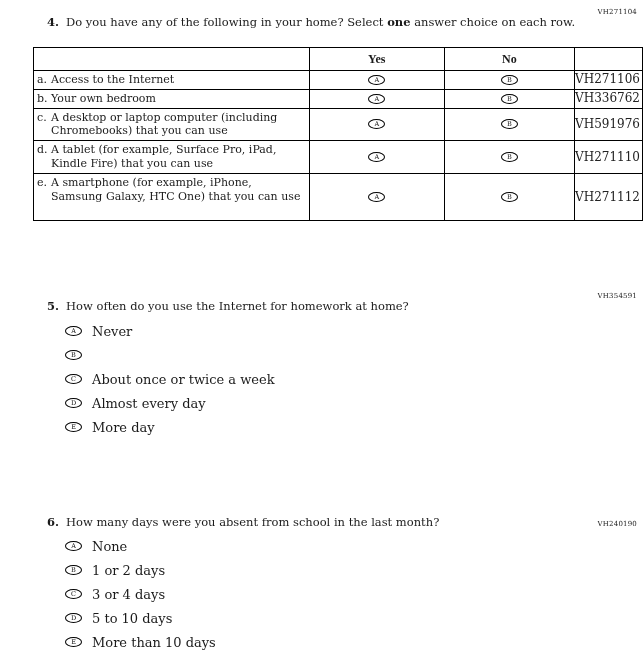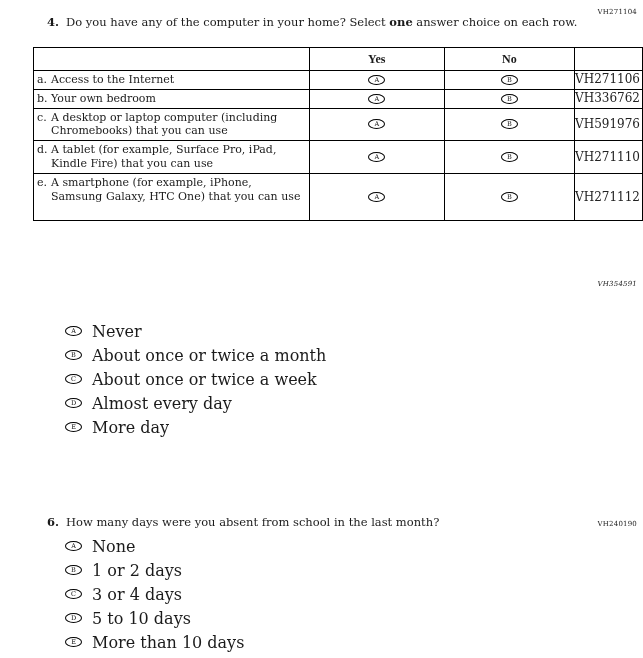--- a/index.html
+++ b/index.html
@@ -6,21 +6,21 @@
   html,body { background:#ffffff; }
   .page {
     position:relative; width:643px; height:658px; background:#fff;
     font-family:"DejaVu Serif", serif; color:#1b1b1b; overflow:hidden;
   }
   .code {
     position:absolute; right:6px; font-size:7px; color:#222;
     letter-spacing:.2px; text-align:right;
   }
   .top-code { top:8px;margin-left:16px; }
-  .q5-code  { top:280px;font-style:italic; }
+  .q5-code  { top:292px; }
   .q6-code  { top:520px; }
 
   .question { position:absolute; left:47px; width:575px; font-size:11.5px; line-height:1.3; }
   .q4 { top:15px; }
   .q5 { top:299px; }
   .q6 { top:515px; }
   .qnum { font-weight:bold; display:inline-block; margin-right:7px; }
 
   table.q4-table {
     position:absolute; left:33px; top:47px;
@@ -53,31 +53,31 @@
     font-style:normal; position:absolute; left:0; top:0; right:0; bottom:0;
     display:flex; align-items:center; justify-content:center;
     font-size:6.5px; line-height:1; color:#111;
   }
 
   .options { position:absolute; left:65px; }
   .q5-options { top:319px; }
   .q6-options { top:534px; }
   .option { display:flex; align-items:center; height:24px; }
   .option .oval { flex:0 0 auto; }
-  .option-label { margin-left:10px; font-size:16px; }
+  .option-label { margin-left:10px; font-size:13px; }
 </style>
 </head>
 <body>
 
 <div class="page">
 
   <div class="code top-code">VH271104</div>
 
   <div class="question q4">
-    <span class="qnum">4.</span><span>Do you have any of the computer in your home? Select </span><b>one</b><span> answer choice on each row.</span>
+    <span class="qnum">4.</span><span>Do you have any of the following in your home? Select </span><b>one</b><span> answer choice on each row.</span>
   </div>
 
   <table class="q4-table">
     <colgroup>
       <col style="width:283px">
         <col style="width:140px">
         <col style="width:135px">
         <col style="width:47px">
     </colgroup>
     <tbody>
@@ -155,33 +155,35 @@
       <td class="ovalcell">
         <span class="oval"><i>B</i></span>
       </td>
       <td class="codecell">VH271112</td>
     </tr>
   </tbody>
     </table>
 
   <div class="code q5-code">VH354591</div>
 
+  <div class="question q5">
+    <span class="qnum">5.</span><span>How often do you use the Internet for homework at home?</span>
+  </div>
 
   <div class="options q5-options">
     <div class="option">
       <span class="oval">
           <i>A</i>
         </span>
       <span class="option-label">Never</span>
     </div>
     <div class="option">
       <span class="oval">
           <i>B</i>
         </span>
-      <span class="option-label">About once or twice a month</span>
     </div>
     <div class="option">
       <span class="oval">
           <i>C</i>
         </span>
       <span class="option-label">About once or twice a week</span>
     </div>
     <div class="option">
       <span class="oval">
           <i>D</i>

